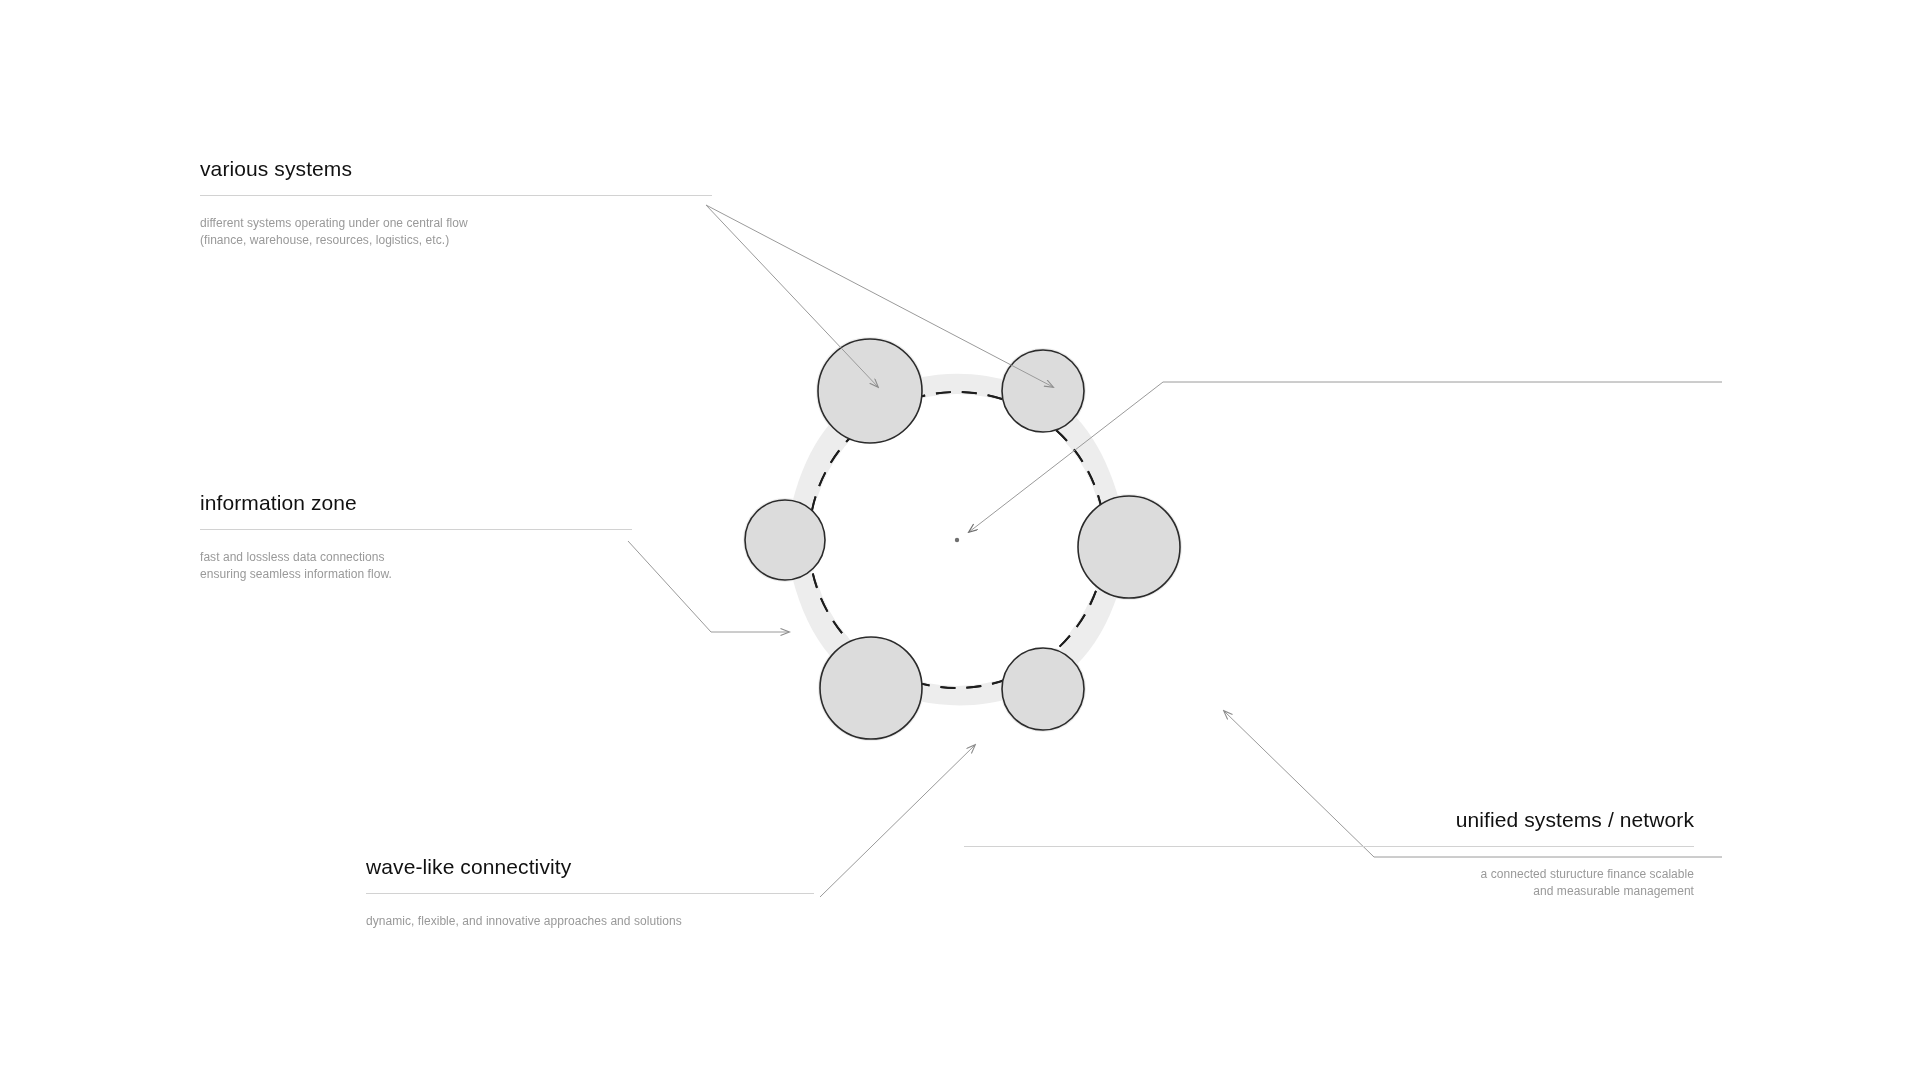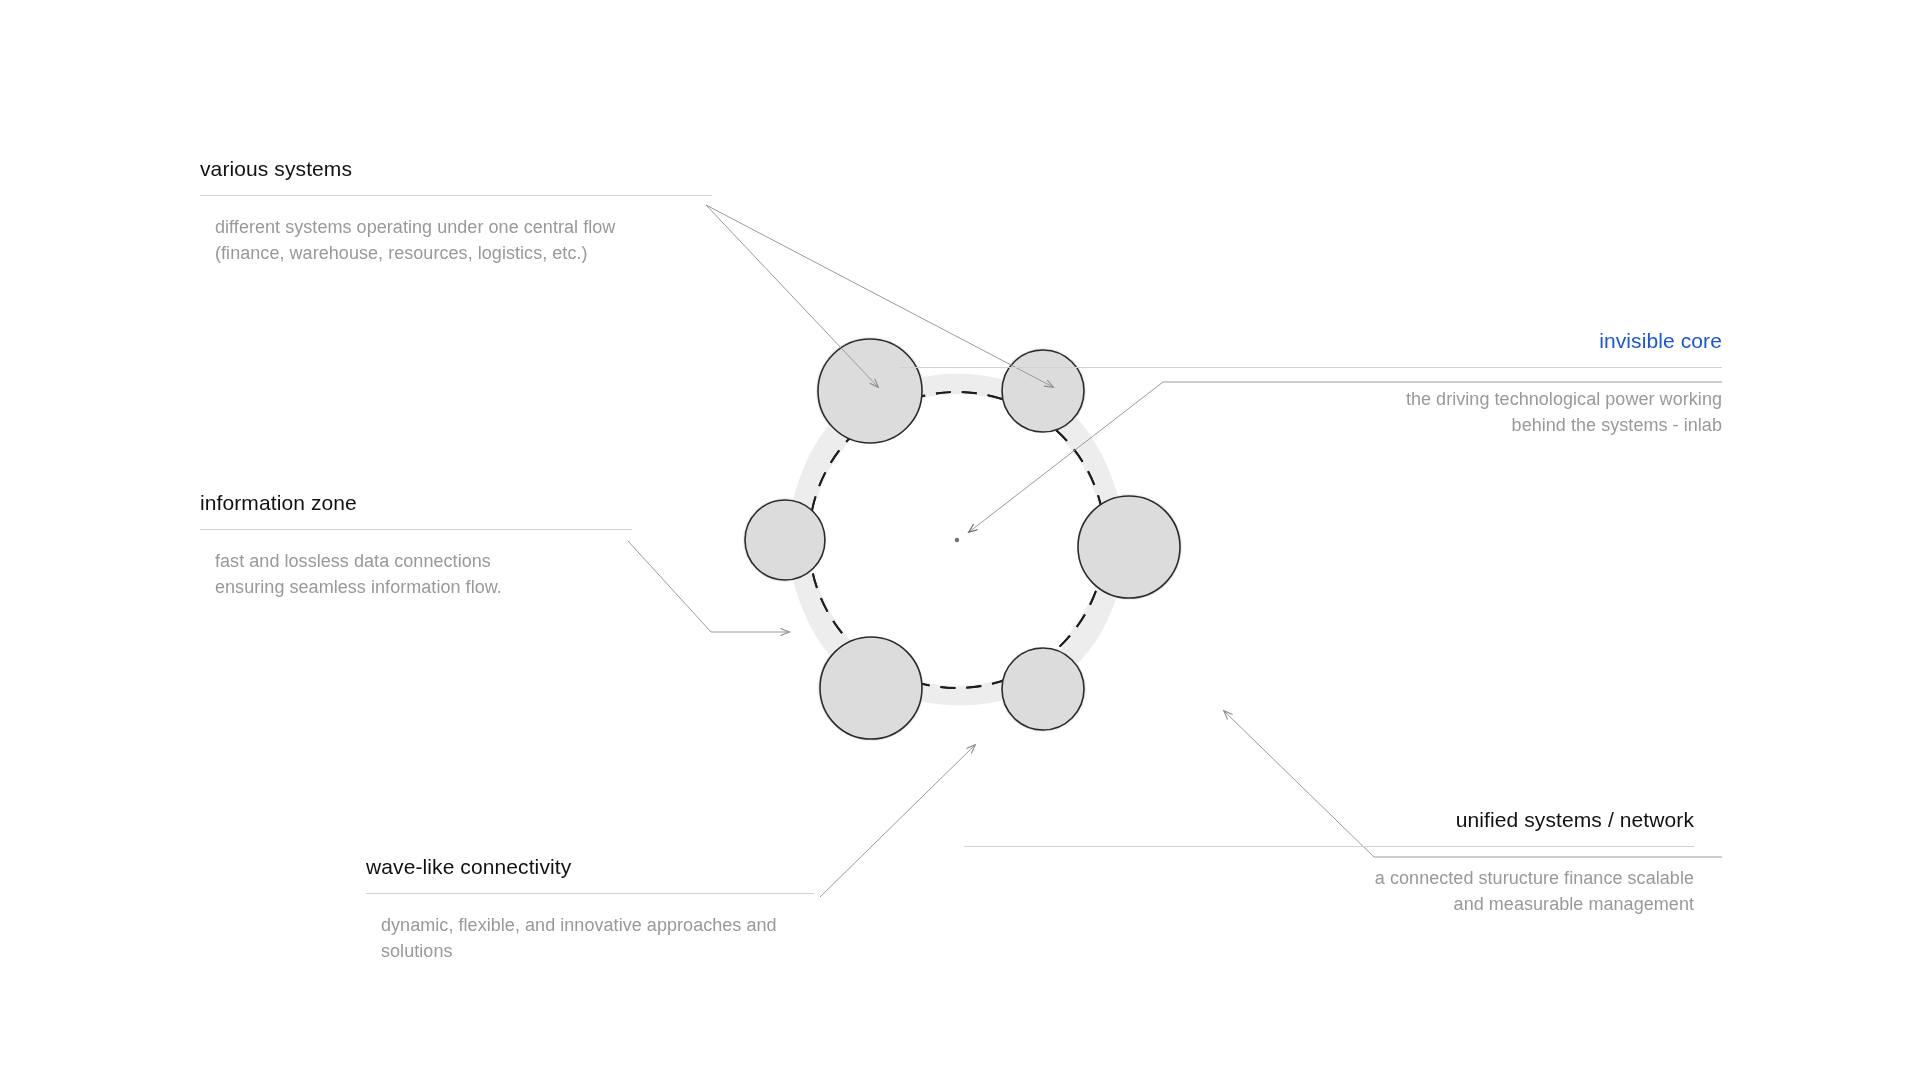--- a/index.html
+++ b/index.html
@@ -18,22 +18,22 @@
   .anno{position:absolute;}
   .anno .title{
     font-size:21px;color:#111111;font-weight:400;letter-spacing:.1px;
     line-height:1.3;white-space:nowrap;
   }
   .anno.accent .title{color:#1a56d6;}
   .anno .rule{
     height:1px;background:#d2d2d2;margin-top:13px;margin-bottom:19px;
   }
   .anno .desc{
-    font-size:18px;color:#999999;line-height:1.43;font-weight:400;
-    letter-spacing:.05px;white-space:pre-line;margin-left:15px;
+    font-size:12px;color:#999999;line-height:1.43;font-weight:400;
+    letter-spacing:.05px;white-space:pre-line;
   }
   .anno.right{text-align:right;}
   .anno.left{text-align:left;}
 
   
   #anno-various-systems{left:200px;top:155px;width:512px;}
   #anno-integration-zone{left:200px;top:489px;width:432px;}
   #anno-wave-connectivity{left:366px;top:853px;width:448px;}
   #anno-invisible-core{left:900px;top:327px;width:822px;}
   #anno-unified-systems{left:964px;top:806px;width:730px;}
@@ -134,26 +134,20 @@
     <div class="desc">fast and lossless data connections
 ensuring seamless information flow.</div>
   </div>
 
   <div class="anno left" id="anno-wave-connectivity">
     <div class="title">wave-like connectivity</div>
     <div class="rule"></div>
     <div class="desc">dynamic, flexible, and innovative approaches and solutions</div>
   </div>
 
-  <div class="anno right accent" id="anno-invisible-core">
-    <div class="title">invisible core</div>
-    <div class="rule"></div>
-    <div class="desc">the driving technological power working
-behind the systems - inlab</div>
-  </div>
 
   <div class="anno right" id="anno-unified-systems">
     <div class="title">unified systems / network</div>
     <div class="rule"></div>
     <div class="desc">a connected sturucture finance scalable
 and measurable management</div>
   </div>
 
 </div>
 

